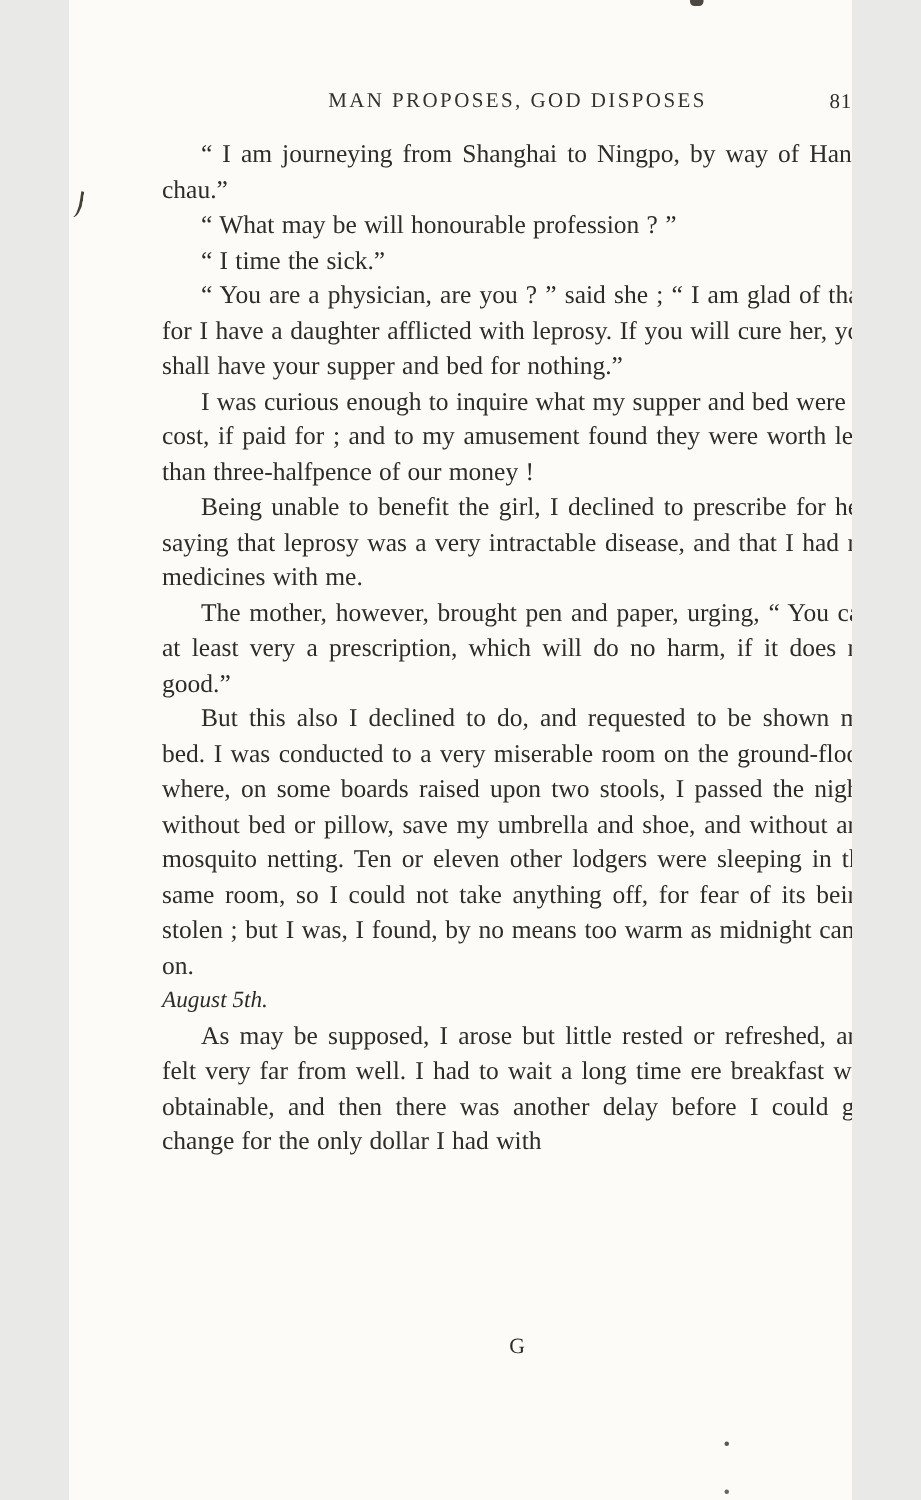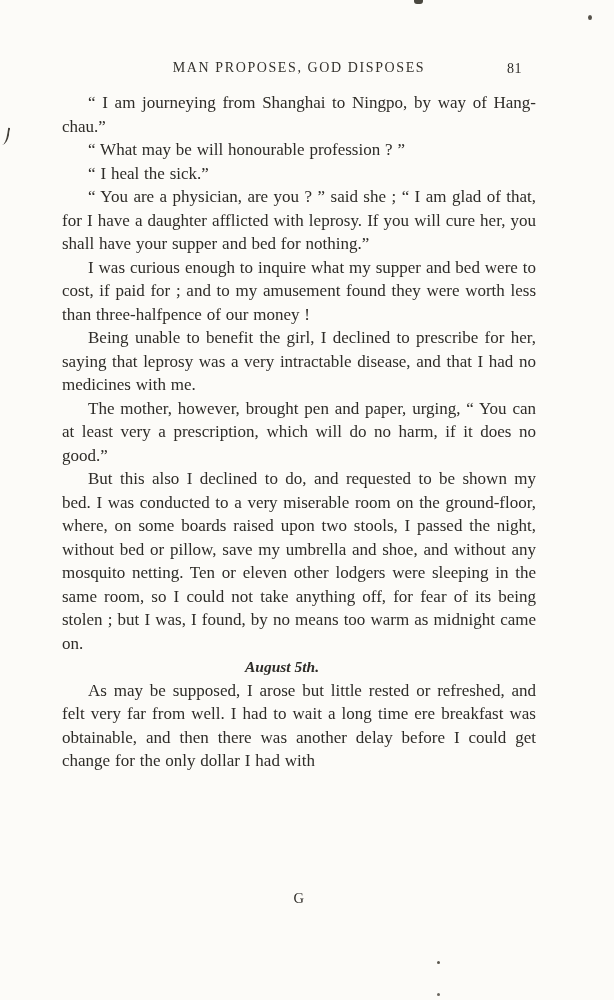--- a/index.html
+++ b/index.html
@@ -2,21 +2,21 @@
 <html><head>
 <meta charset="utf-8">
 <style>
   html, body {
     margin: 0;
     padding: 0;
     background: #e9e9e7;
   }
   .page {
     position: relative;
-    width: 614px;
+    width: 522px;
     height: 1000px;
     margin: 0 auto;
     background: #fcfbf8;
     color: #2e2c28;
     font-family: "Liberation Serif", "DejaVu Serif", serif;
     overflow: hidden;
   }
   .header {
     position: absolute;
     top: 60px;
@@ -50,23 +50,22 @@
     line-height: 23.5px;
     text-align: justify;
     text-indent: 26px;
     word-spacing: 0.6px;
   }
   .date-line {
     margin: 0;
     font-size: 15.5px;
     line-height: 23.5px;
     font-style: italic;
-    text-align: center;
+    text-align: left;
     padding-right: 34px;
-    font-weight: bold;
   }
   .signature {
     position: absolute;
     top: 890px;
     left: 62px;
     width: 474px;
     text-align: center;
     font-size: 14.5px;
     letter-spacing: 0.5px;
   }
@@ -109,21 +108,21 @@
 <div class="page">
 
   <div class="header">
     <span class="running-title">MAN PROPOSES, GOD DISPOSES</span>
     <span class="page-number">81</span>
   </div>
 
   <div class="text-block">
       <p class="para">“ I am journeying from Shanghai to Ningpo, by way of Hang-chau.”</p>
       <p class="para">“ What may be will honourable profession ? ”</p>
-      <p class="para">“ I heal the sick.”</p>
+      <p class="para">“ I time the sick.”</p>
       <p class="para">“ You are a physician, are you ? ” said she ; “ I am glad of that, for I have a daughter afflicted with leprosy.  If you will cure her, you shall have your supper and bed for nothing.”</p>
       <p class="para">I was curious enough to inquire what my supper and bed were to cost, if paid for ; and to my amusement found they were worth less than three-halfpence of our money !</p>
       <p class="para">Being unable to benefit the girl, I declined to prescribe for her, saying that leprosy was a very intractable disease, and that I had no medicines with me.</p>
       <p class="para">The mother, however, brought pen and paper, urging, “ You can at least very a prescription, which will do no harm, if it does no good.”</p>
       <p class="para">But this also I declined to do, and requested to be shown my bed.  I was conducted to a very miserable room on the ground-floor, where, on some boards raised upon two stools, I passed the night, without bed or pillow, save my umbrella and shoe, and without any mosquito netting.  Ten or eleven other lodgers were sleeping in the same room, so I could not take anything off, for fear of its being stolen ; but I was, I found, by no means too warm as midnight came on.</p>
       <p class="date-line">August 5th.</p>
       <p class="para">As may be supposed, I arose but little rested or refreshed, and felt very far from well.  I had to wait a long time ere breakfast was obtainable, and then there was another delay before I could get change for the only dollar I had with</p>
     </div>
 
   <div class="signature">G</div>

